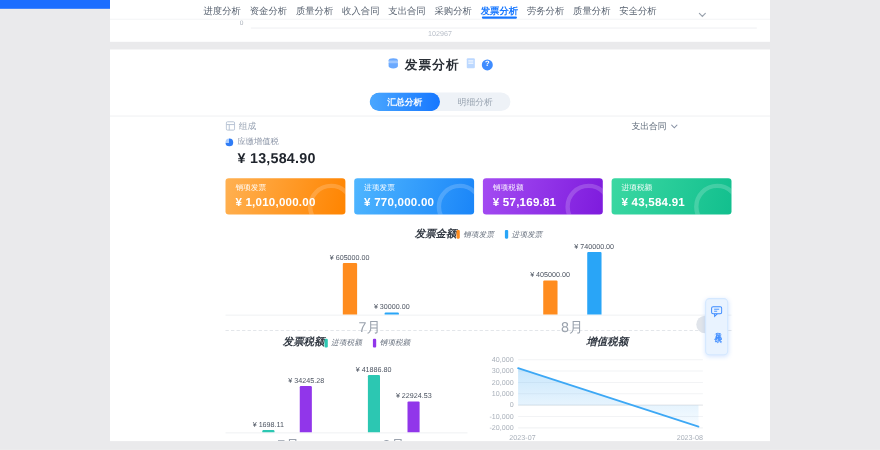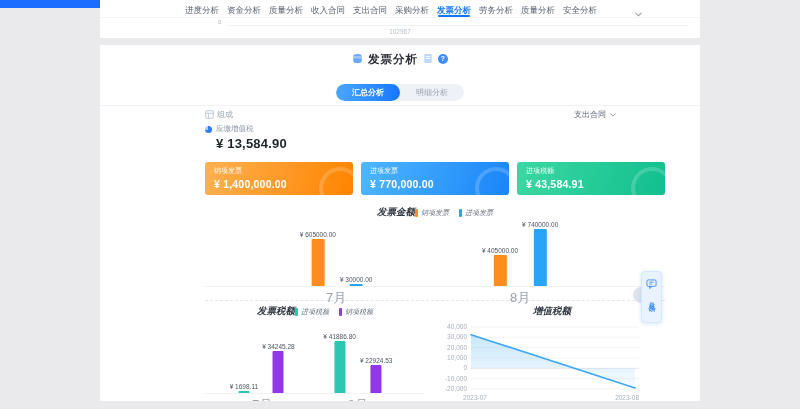--- a/index.html
+++ b/index.html
@@ -160,25 +160,29 @@
         <div class="m-label">
           <span class="dot"></span>
           <span>应缴增值税</span>
         </div>
         <div class="m-value">¥ 13,584.90</div>
       </div>
 
       <div class="cards" id="stat-cards">
           <div class="stat-card" style="background: linear-gradient(105deg, rgb(255, 177, 82), rgb(255, 132, 0));">
             <div class="sc-label">销项发票</div>
-            <div class="sc-value">¥ 1,400,000.00</div>
+            <div class="sc-value">¥ 1,010,000.00</div>
           </div>
           <div class="stat-card" style="background: linear-gradient(105deg, rgb(79, 182, 255), rgb(26, 133, 248));">
             <div class="sc-label">进项发票</div>
             <div class="sc-value">¥ 770,000.00</div>
+          </div>
+          <div class="stat-card" style="background: linear-gradient(105deg, rgb(164, 76, 242), rgb(126, 27, 221));">
+            <div class="sc-label">销项税额</div>
+            <div class="sc-value">¥ 57,169.81</div>
           </div>
           <div class="stat-card" style="background: linear-gradient(105deg, rgb(59, 216, 162), rgb(18, 191, 142));">
             <div class="sc-label">进项税额</div>
             <div class="sc-value">¥ 43,584.91</div>
           </div>
         </div>
 
       <div class="chart" id="chart-amount">
         <div class="chart-head">
           <span class="chart-title">发票金额</span>

